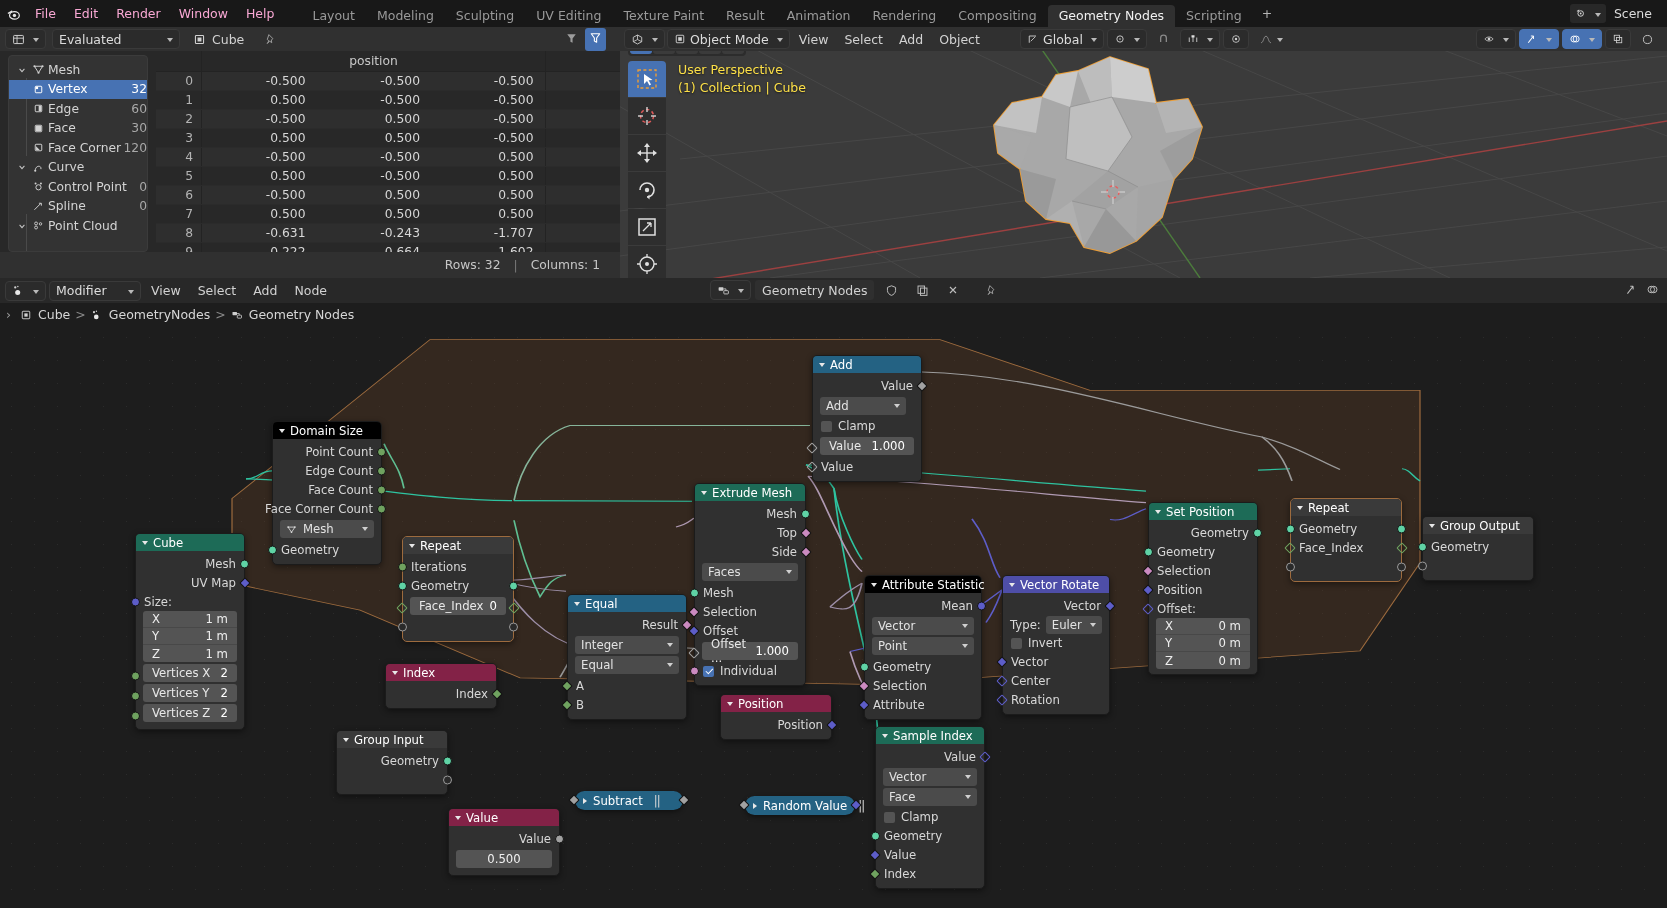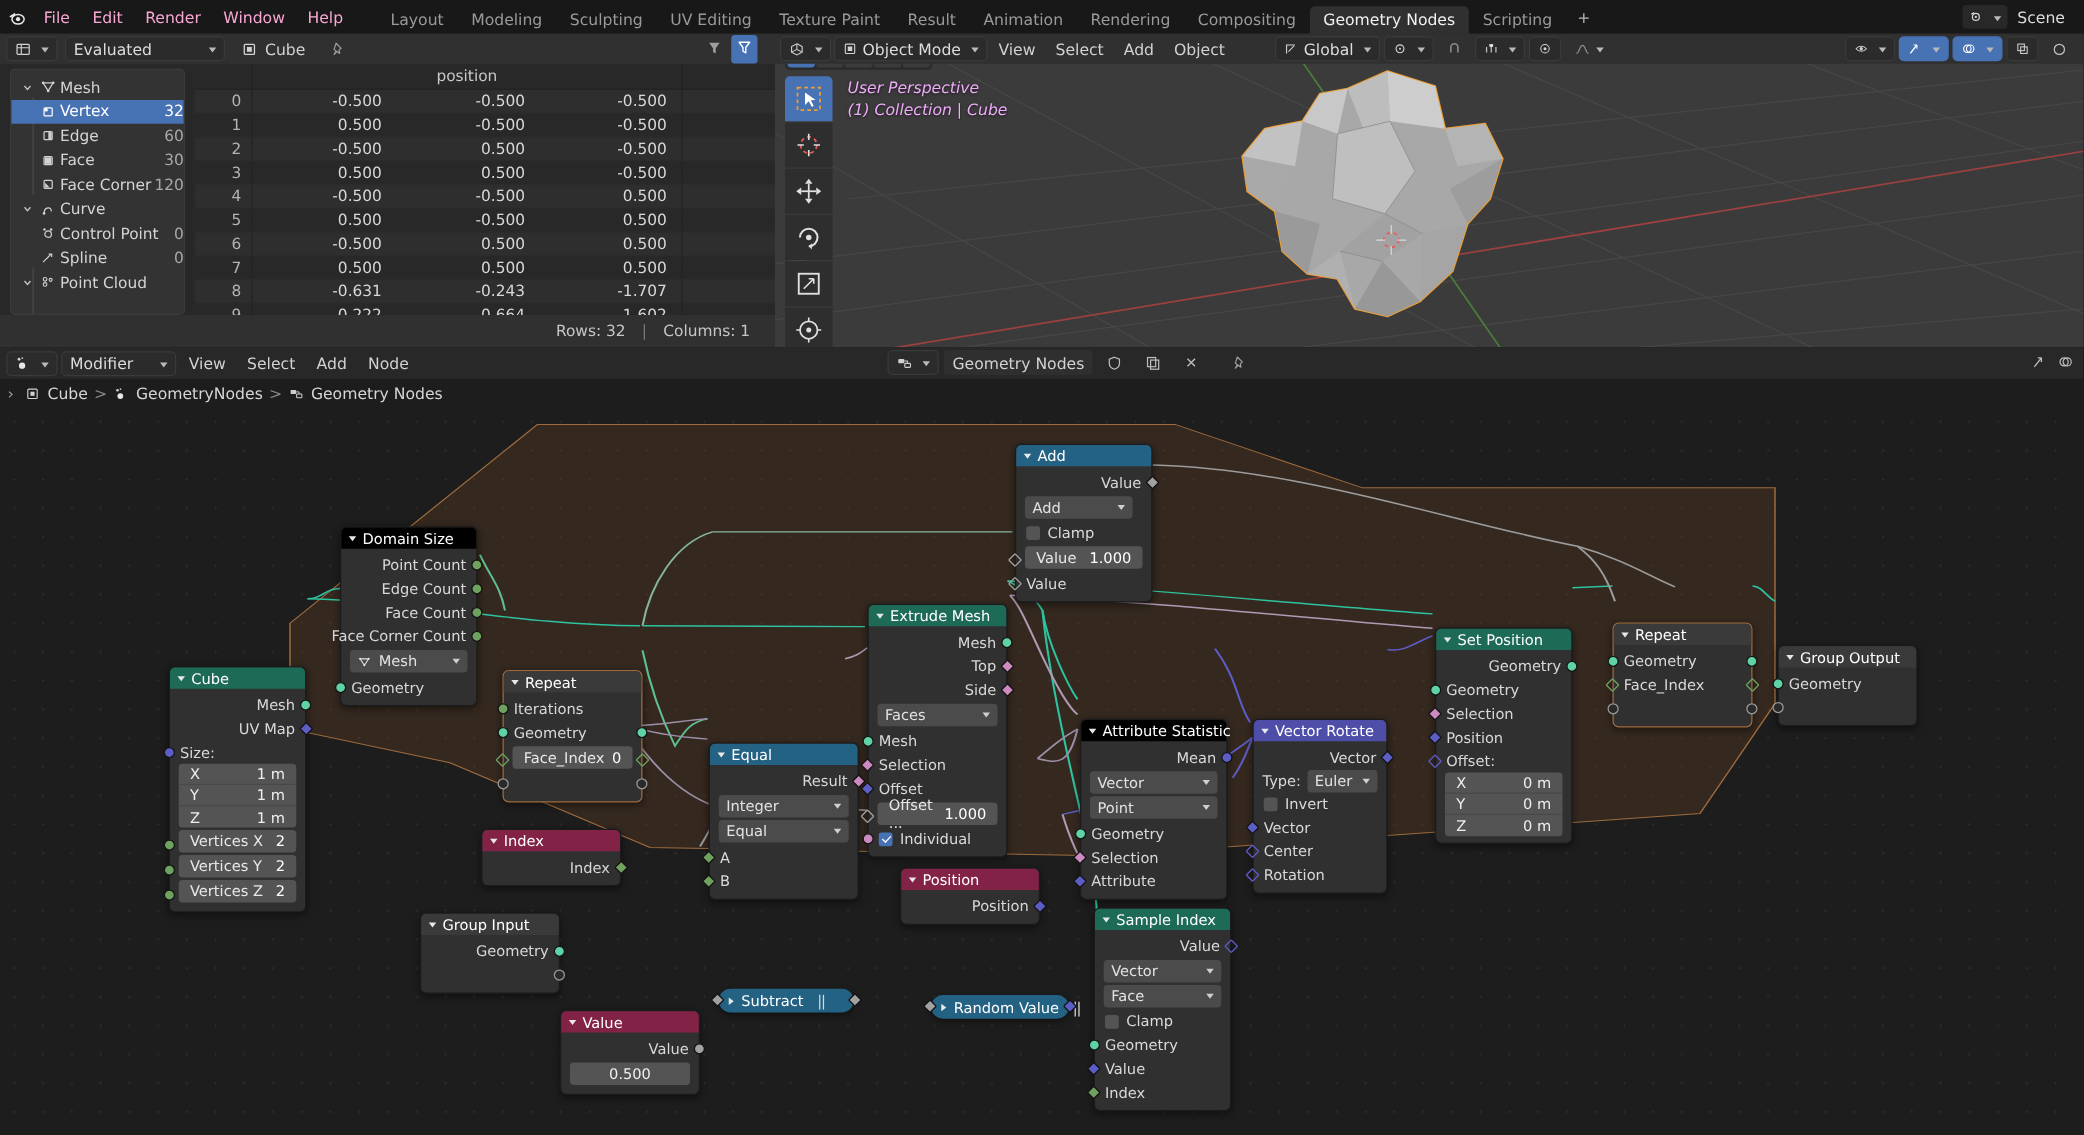--- a/index.html
+++ b/index.html
@@ -160,21 +160,21 @@
     display: flex; flex-direction: column; gap: 1px;
   }
   .vp-tool {
     width: 38px; height: 36px; background: #2e2e2e;
     display: flex; align-items: center; justify-content: center;
   }
   .vp-tool.active { background: #4772b3; }
   .vp-tool.first { border-radius: 4px 4px 0 0; }
   .vp-overlay-text {
     position: absolute; left: 58px; top: 34px; z-index: 7;
-    color: #f0abfc; font-size: 12.5px; line-height: 18px; text-shadow: 0 1px 2px #00000099; font-style: italic;
+    color: #fde047; font-size: 12.5px; line-height: 18px; text-shadow: 0 1px 2px #00000099;
   }
 
   
   .nodeeditor {
     position: absolute; left: 0; top: 278px; right: 0; bottom: 0;
     background: #1d1d1d; overflow: hidden;
   }
   .ne-header {
     position: absolute; left: 0; top: 0; right: 0; height: 25px;
     background: #282828; display: flex; align-items: center; padding: 0 5px; gap: 3px; z-index: 30;

